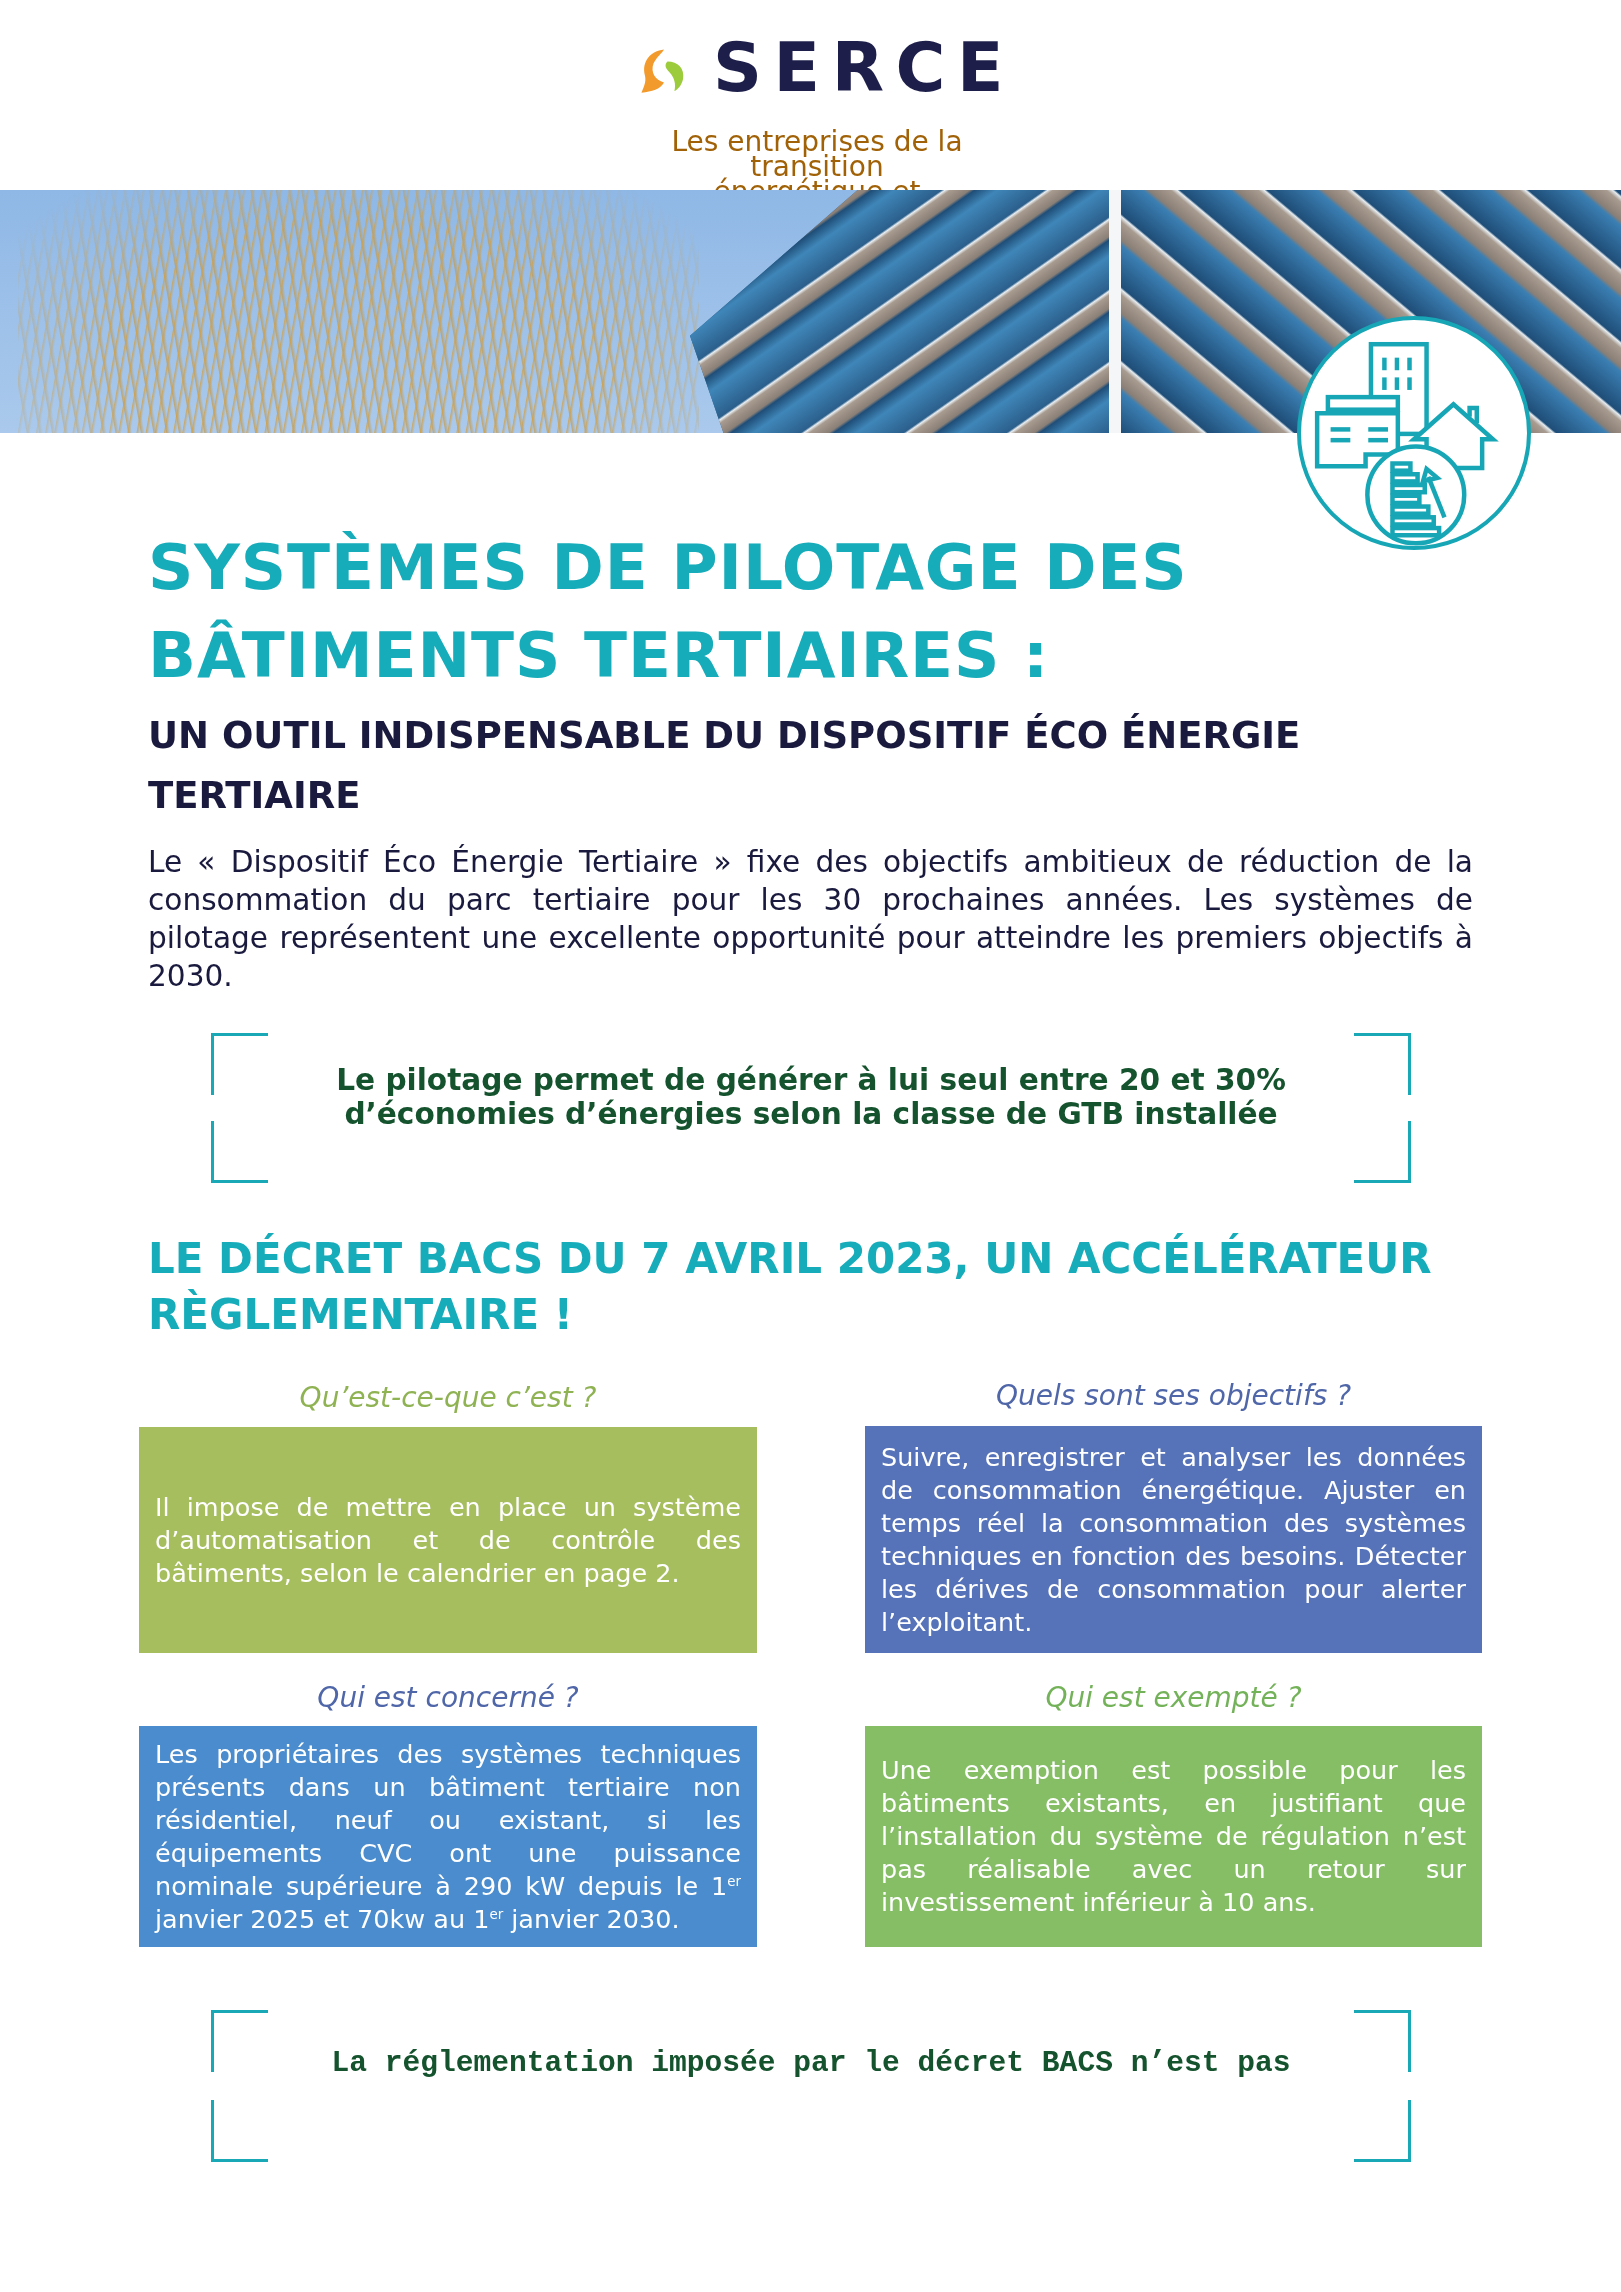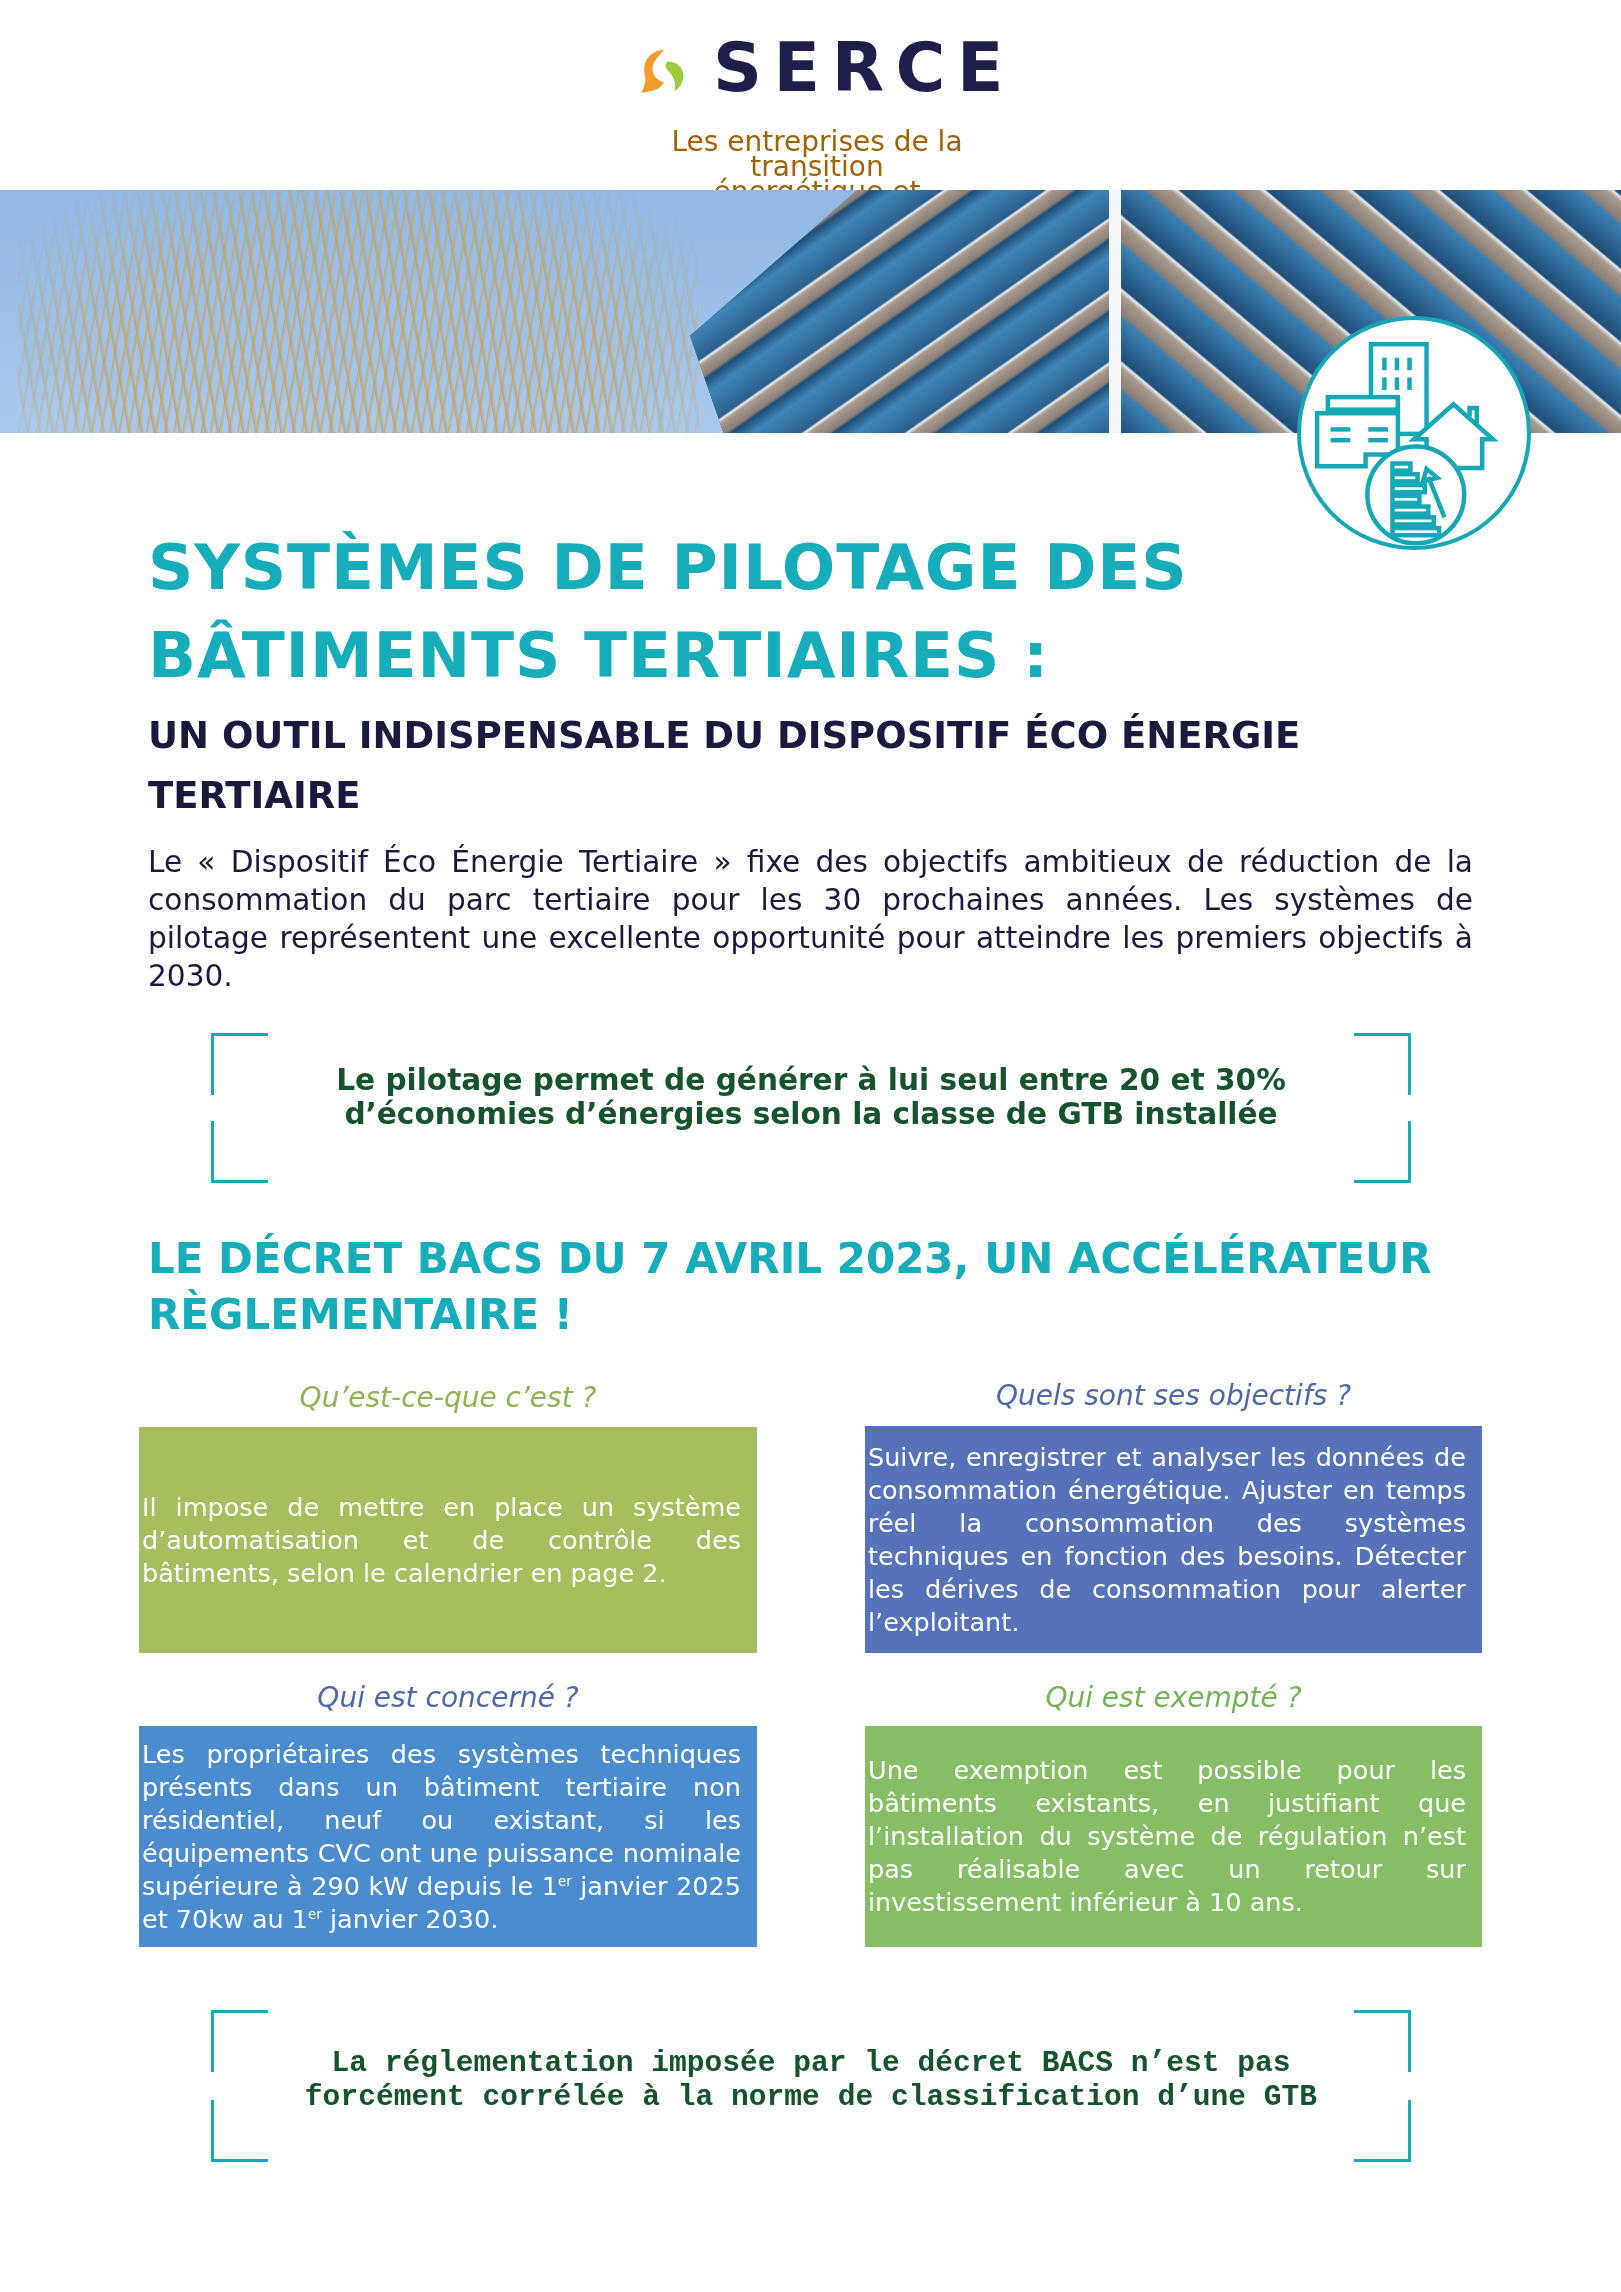--- a/index.html
+++ b/index.html
@@ -103,21 +103,21 @@
   
   .card-label {
     position: absolute; text-align: center;
     font-family: "DejaVu Sans", sans-serif; font-style: italic;
     font-size: 28px; line-height: 36px;
   }
   .card {
     position: absolute; color: #ffffff;
     font-family: "DejaVu Sans", sans-serif;
     font-size: 25.5px; line-height: 33px; text-align: justify;
-    box-sizing: border-box; padding: 0 16px 0 3px;
+    box-sizing: border-box; padding: 0 16px 0 16px;
     display: flex; align-items: center;
   }
   .card p { margin: 0; width: 100%; }
   .sup { font-size: 13.4px; vertical-align: super; line-height: 0; }
 </style>
 </head>
 <body>
 
 <div class="abs logo">
   <svg class="logo-mark" viewBox="0 0 60 60" width="52" height="52">
@@ -213,16 +213,15 @@
   <p>Une exemption est possible pour les bâtiments existants, en justifiant que l’installation du système de régulation n’est pas réalisable avec un retour sur investissement inférieur à 10 ans.</p>
 </div>
 
 <div class="abs callout callout2">
   <div class="br tl"></div>
   <div class="br bl"></div>
   <div class="br tr"></div>
   <div class="br brr"></div>
   <div class="txt">
     <div>La réglementation imposée par le décret BACS n’est pas</div>
-    <div>forcément corrélée à la norme de classification d’une GTB</div>
   </div>
 </div>
 
 
 </body></html>

